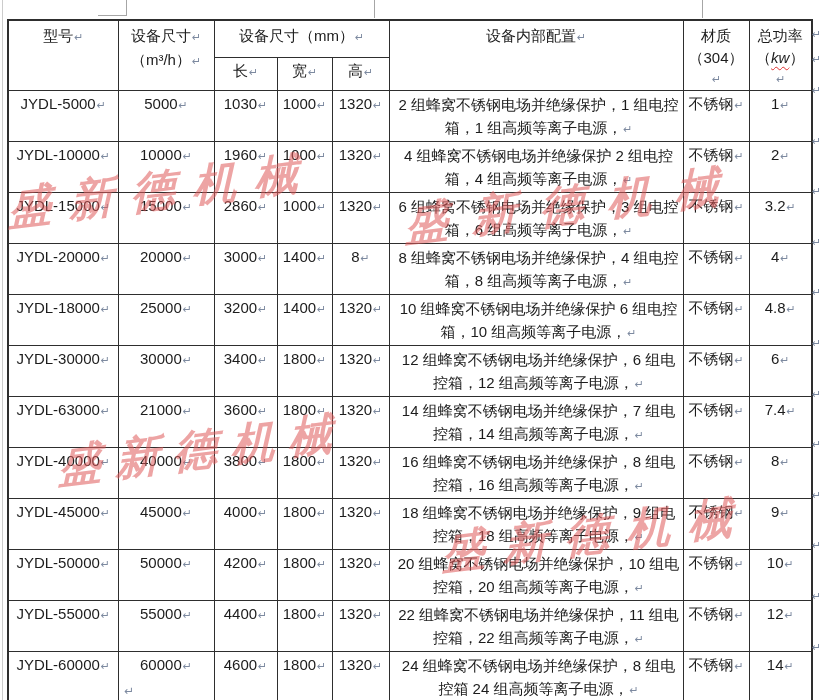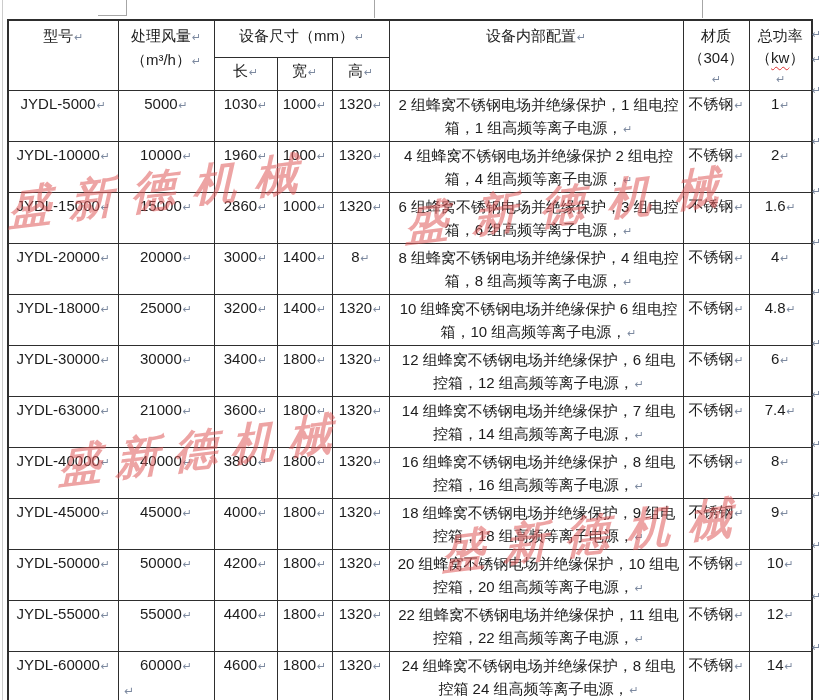--- a/index.html
+++ b/index.html
@@ -28,21 +28,21 @@
   }
   tr.h1{height:30px}
   tr.h2{height:20px}
   tbody tr{height:50.6px}
   .l1{line-height:25px}
   .l2{line-height:20px}
   .c-cfg{font-size:15px;line-height:23px;padding:2px 3px 0 8px}
   .pmark{color:#7d8aa0;font-size:11px;margin-left:1px;vertical-align:baseline;font-family:"DejaVu Sans",sans-serif}
   .wavy{
     text-decoration:underline;text-decoration-style:wavy;
-    text-decoration-color:#e03030;text-decoration-thickness:1px;text-underline-offset:3px;
+    text-decoration-color:#e03030;text-decoration-thickness:1px;text-underline-offset:3px;font-style:italic;
   }
   .wm{
     position:absolute;white-space:nowrap;z-index:5;pointer-events:none;
     font-size:44px;letter-spacing:18px;font-weight:bold;font-style:italic;
     opacity:0.55;transform:rotate(-7deg) skewX(-6deg);transform-origin:left center;
     font-family:"DejaVu Serif","DejaVu Sans",serif;
   }
   .wm1{left:8px;top:180px}
   .wm2{left:405px;top:196px;letter-spacing:24px}
   .wm3{left:58px;top:438px;letter-spacing:14px}
@@ -71,21 +71,21 @@
         <col style="width:294px">
       <col style="width:66px">
         <col style="width:63px">
     </colgroup>
     <thead>
       <tr class="h1">
         <th rowspan="2">
           <div class="l1"><span>型号</span><span class="pmark">↵</span></div>
         </th>
         <th rowspan="2">
-          <div class="l1"><span>处理风量</span><span class="pmark">↵</span></div>
+          <div class="l1"><span>设备尺寸</span><span class="pmark">↵</span></div>
           <div class="l2"><span>（m³/h）</span><span class="pmark">↵</span></div>
         </th>
         <th colspan="3">
           <div class="l1"><span>设备尺寸（mm）</span><span class="pmark">↵</span></div>
         </th>
         <th rowspan="2">
           <div class="l1"><span>设备内部配置</span><span class="pmark">↵</span></div>
         </th>
         <th rowspan="2">
           <div class="l1"><span>材质</span></div>
@@ -126,21 +126,21 @@
     </tr>
 
     <tr>
       <td><span>JYDL-15000</span><span class="pmark">↵</span></td>
       <td><span>15000</span><span class="pmark">↵</span></td>
       <td><span>2860</span><span class="pmark">↵</span></td>
       <td><span>1000</span><span class="pmark">↵</span></td>
       <td><span>1320</span><span class="pmark">↵</span></td>
       <td class="c-cfg"><span>6 组蜂窝不锈钢电场并绝缘保护，3 组电控箱，6 组高频等离子电源，</span><span class="pmark">↵</span></td>
       <td><span>不锈钢</span><span class="pmark">↵</span></td>
-      <td><span>1.6</span><span class="pmark">↵</span></td>
+      <td><span>3.2</span><span class="pmark">↵</span></td>
     </tr>
 
     <tr>
       <td><span>JYDL-20000</span><span class="pmark">↵</span></td>
       <td><span>20000</span><span class="pmark">↵</span></td>
       <td><span>3000</span><span class="pmark">↵</span></td>
       <td><span>1400</span><span class="pmark">↵</span></td>
       <td><span>8</span><span class="pmark">↵</span></td>
       <td class="c-cfg"><span>8 组蜂窝不锈钢电场并绝缘保护，4 组电控箱，8 组高频等离子电源，</span><span class="pmark">↵</span></td>
       <td><span>不锈钢</span><span class="pmark">↵</span></td>

